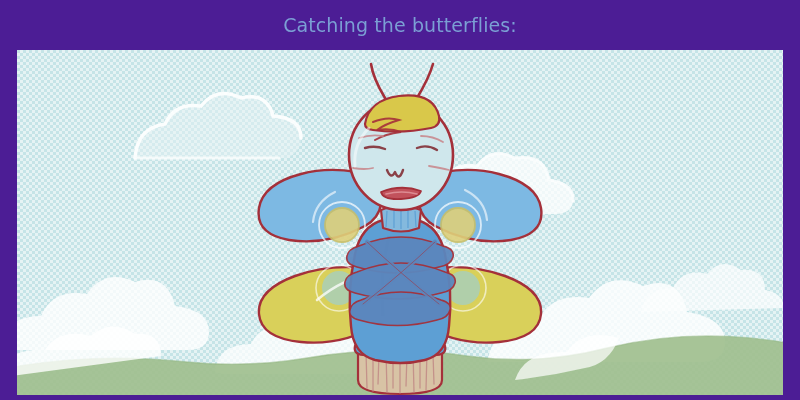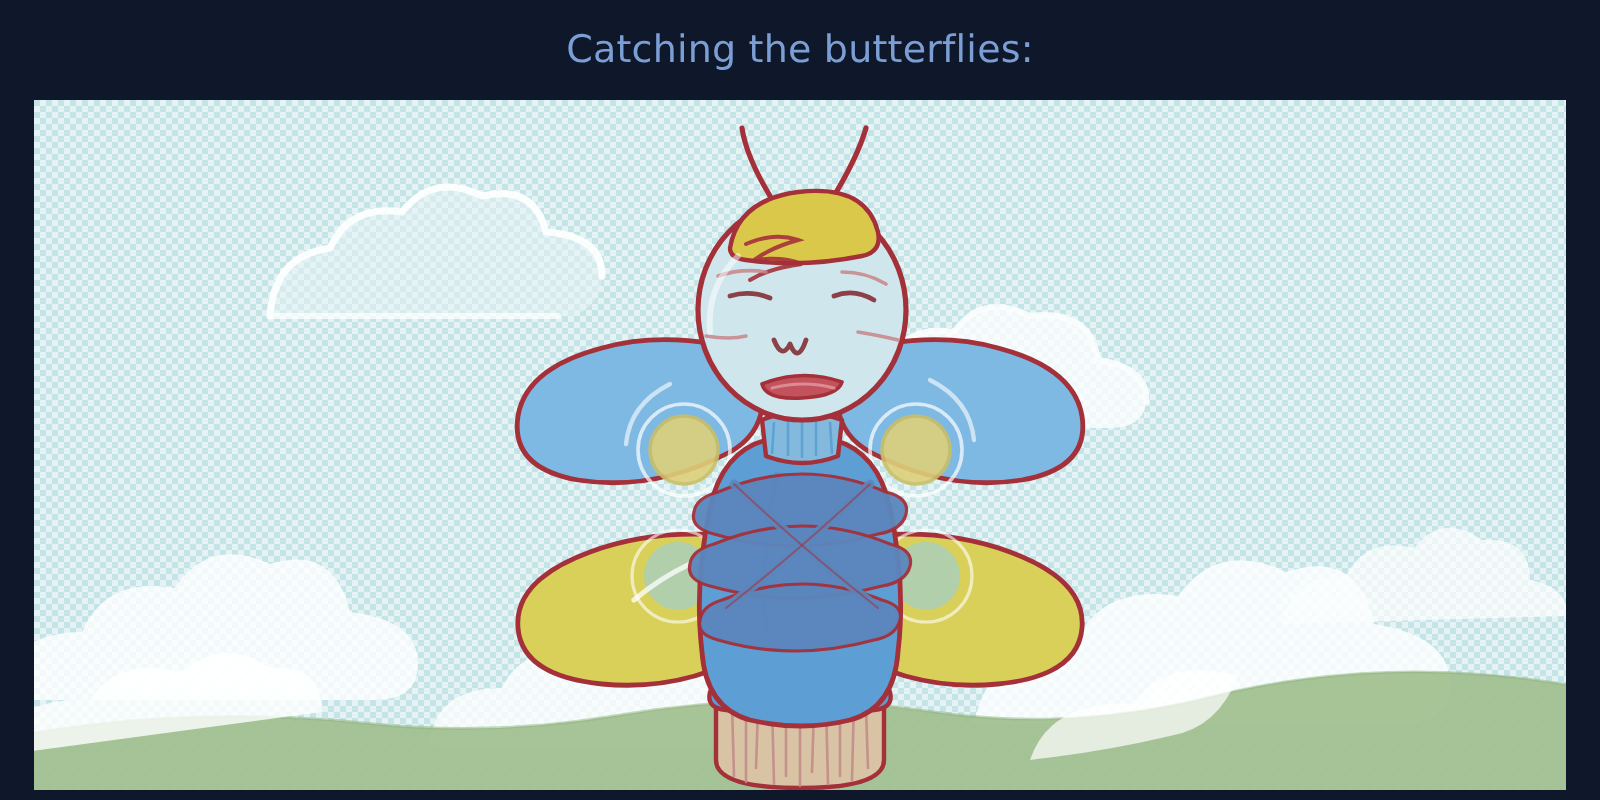--- a/index.html
+++ b/index.html
@@ -11,21 +11,21 @@
     width: 800px;
     height: 400px;
     overflow: hidden;
     font-family: "DejaVu Sans", sans-serif;
   }
 
   #page {
     position: relative;
     width: 800px;
     height: 400px;
-    background: #0f172a;
+    background: #4c1d95;
   }
 
   
   #title-bar {
     position: absolute;
     left: 0; top: 0;
     width: 800px;
     height: 50px;
     display: flex;
     align-items: center;

